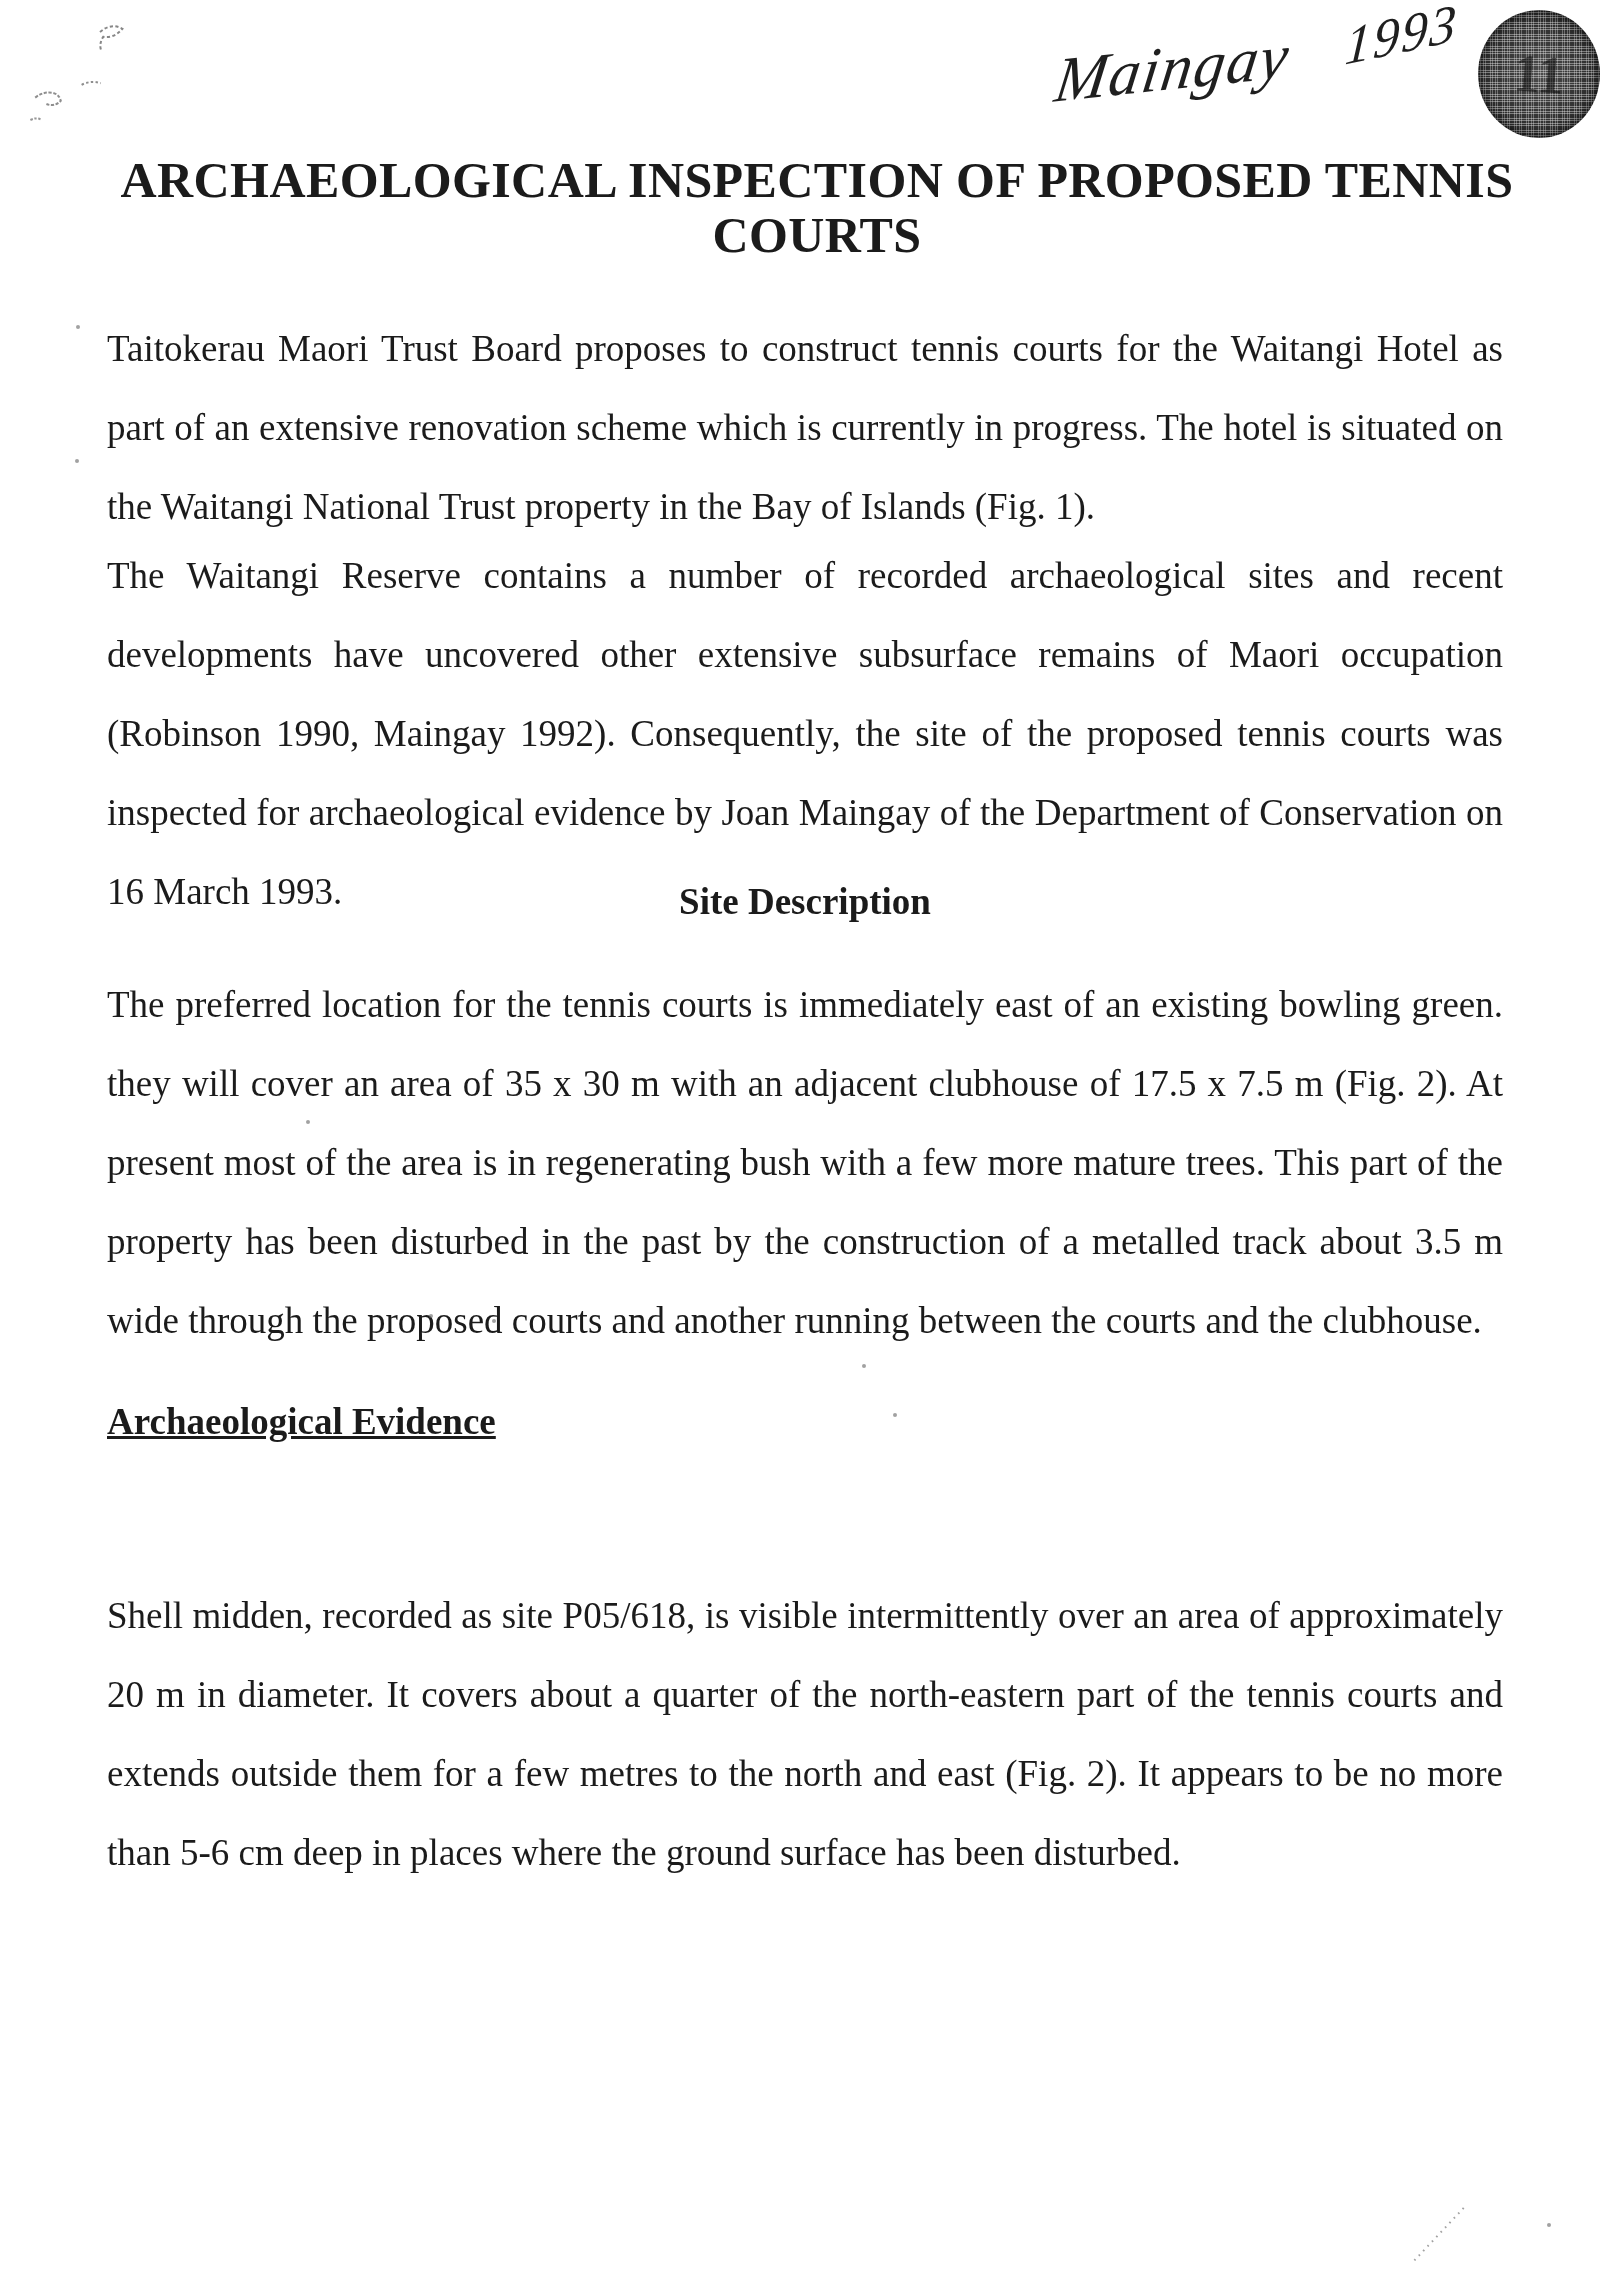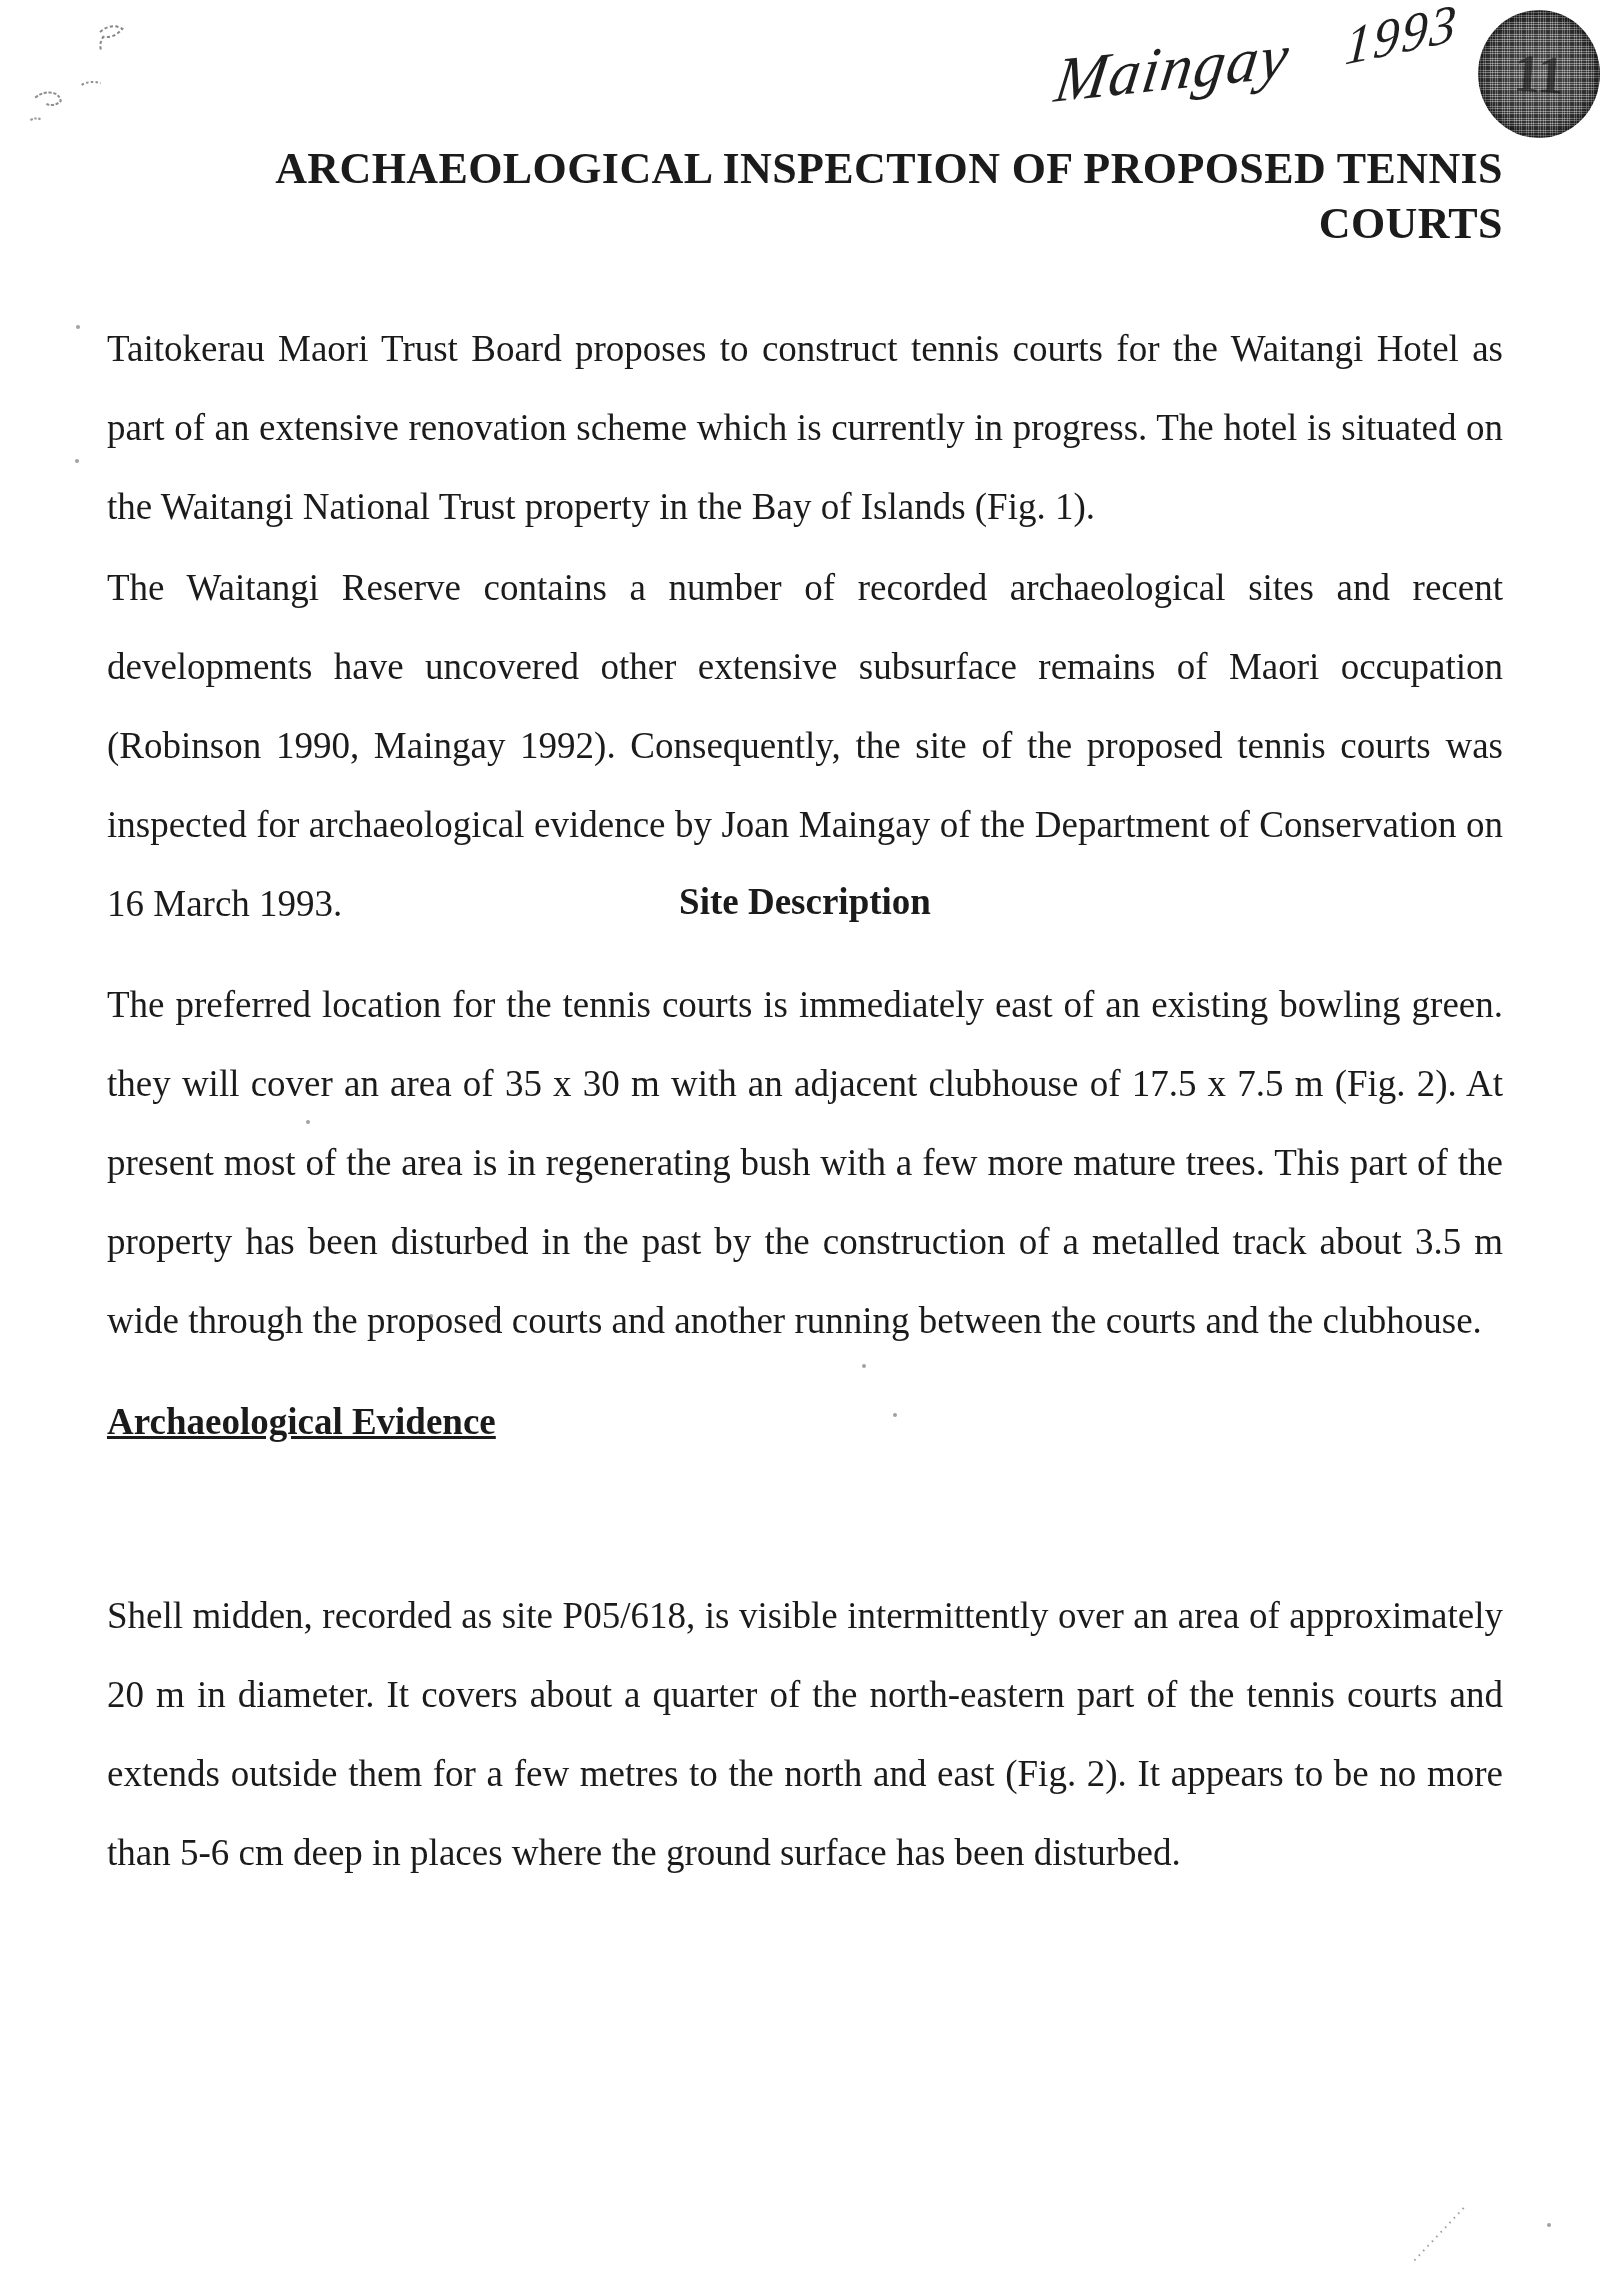--- a/index.html
+++ b/index.html
@@ -6,32 +6,32 @@
   .page{
     position:relative;
     width:1603px;height:2295px;
     background:#ffffff;
     font-family:"Liberation Serif","DejaVu Serif",serif;
     color:#1b1b1b;
     overflow:hidden;
   }
   .title{
     position:absolute;left:107px;top:141px;width:1396px;
-    margin:0;text-align:right;
-    font-size:44px;font-weight:bold;line-height:55px;
+    margin:12px;text-align:center;
+    font-size:50px;font-weight:bold;line-height:55px;
     letter-spacing:0.4px;
   }
   .title-line{display:block;}
   .body{
     position:absolute;left:107px;width:1396px;margin:0;
     font-size:37px;line-height:79px;
     text-align:justify;text-align-last:left;
   }
   .p1{top:309px;}
-  .p2{top:548px;}
+  .p2{top:536px;}
   .p3{top:965px;}
   .p4{top:1576px;}
   .heading{
     position:absolute;left:107px;width:1396px;margin:0;
     font-size:37px;font-weight:bold;line-height:48px;
   }
   .h-site{top:878px;text-align:center;}
   .h-evidence{top:1398px;text-decoration:underline;}
   .handwriting{
     position:absolute;left:1055px;top:14.4px;width:417px;height:104px;

